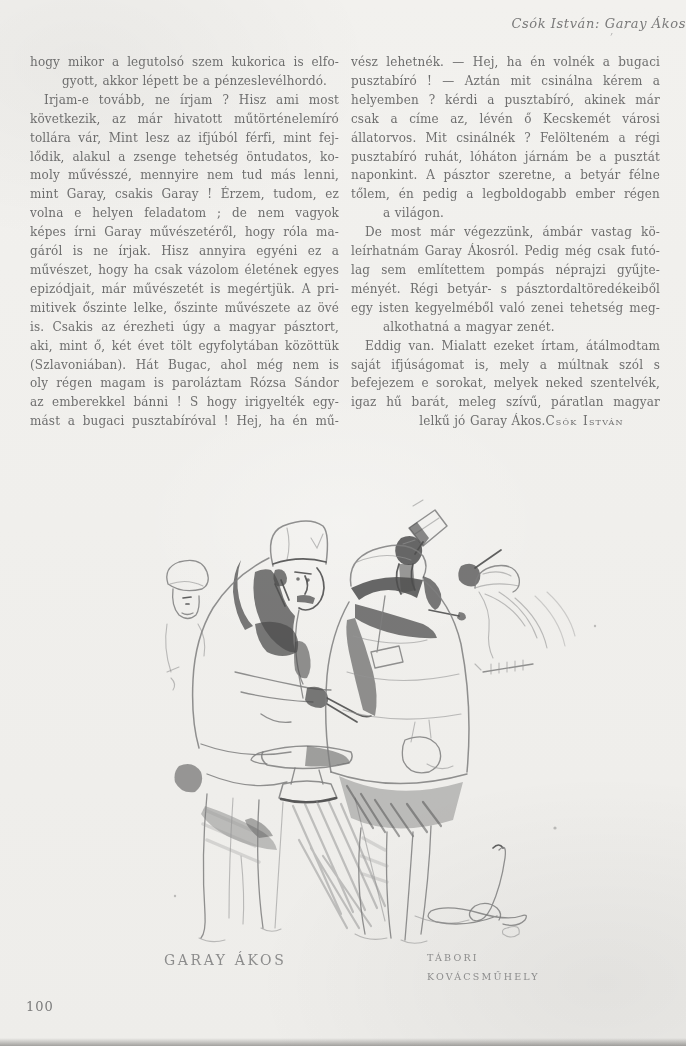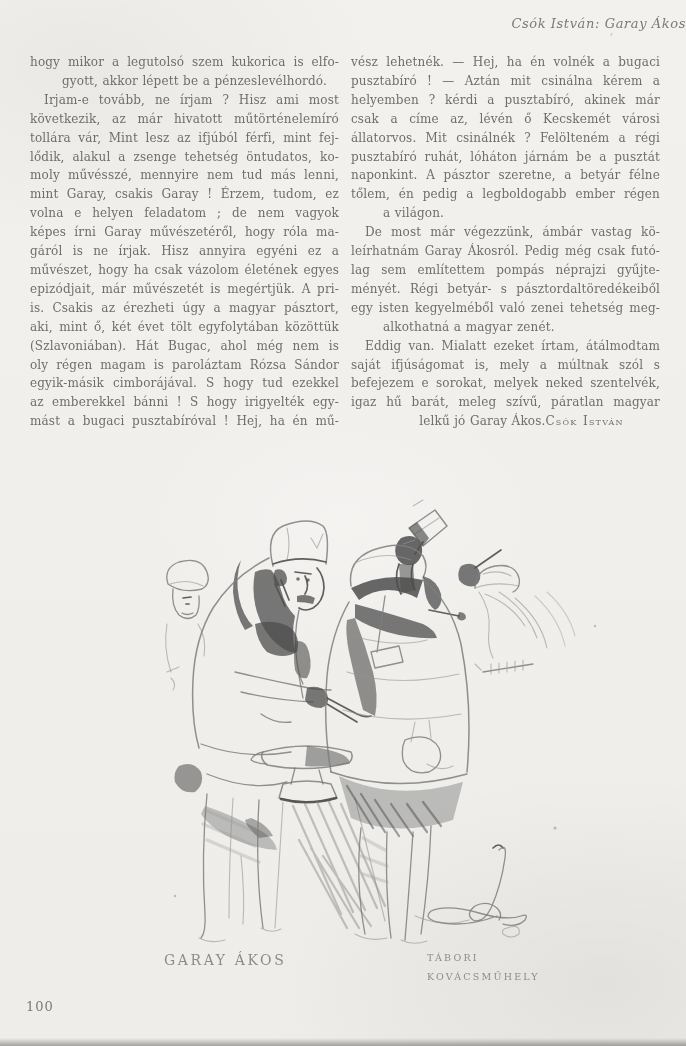--- a/index.html
+++ b/index.html
@@ -66,25 +66,25 @@
     <div class="ln">következik, az már hivatott műtörténelemíró</div>
     <div class="ln">tollára vár, Mint lesz az ifjúból férfi, mint fej-</div>
     <div class="ln">lődik, alakul a zsenge tehetség öntudatos, ko-</div>
     <div class="ln">moly művésszé, mennyire nem tud más lenni,</div>
     <div class="ln">mint Garay, csakis Garay ! Érzem, tudom, ez</div>
     <div class="ln">volna e helyen feladatom ; de nem vagyok</div>
     <div class="ln">képes írni Garay művészetéről, hogy róla ma-</div>
     <div class="ln">gáról is ne írjak. Hisz annyira egyéni ez a</div>
     <div class="ln">művészet, hogy ha csak vázolom életének egyes</div>
     <div class="ln">epizódjait, már művészetét is megértjük. A pri-</div>
+    <div class="ln">mitivek őszinte lelke, őszinte művészete az övé</div>
     <div class="ln">is. Csakis az érezheti úgy a magyar pásztort,</div>
     <div class="ln">aki, mint ő, két évet tölt egyfolytában közöttük</div>
     <div class="ln">(Szlavoniában). Hát Bugac, ahol még nem is</div>
     <div class="ln">oly régen magam is paroláztam Rózsa Sándor</div>
-    <div class="ln">egyik-másik cimborájával. S hogy tud ezekkel</div>
     <div class="ln">az emberekkel bánni ! S hogy irigyelték egy-</div>
     <div class="ln">mást a bugaci pusztabíróval ! Hej, ha én mű-</div>
   </div>
 
   <div class="col col-right">
     <div class="ln">vész lehetnék. — Hej, ha én volnék a bugaci</div>
     <div class="ln">pusztabíró ! — Aztán mit csinálna kérem a</div>
     <div class="ln">helyemben ? kérdi a pusztabíró, akinek már</div>
     <div class="ln">csak a címe az, lévén ő Kecskemét városi</div>
     <div class="ln">állatorvos. Mit csinálnék ? Felölteném a régi</div>

